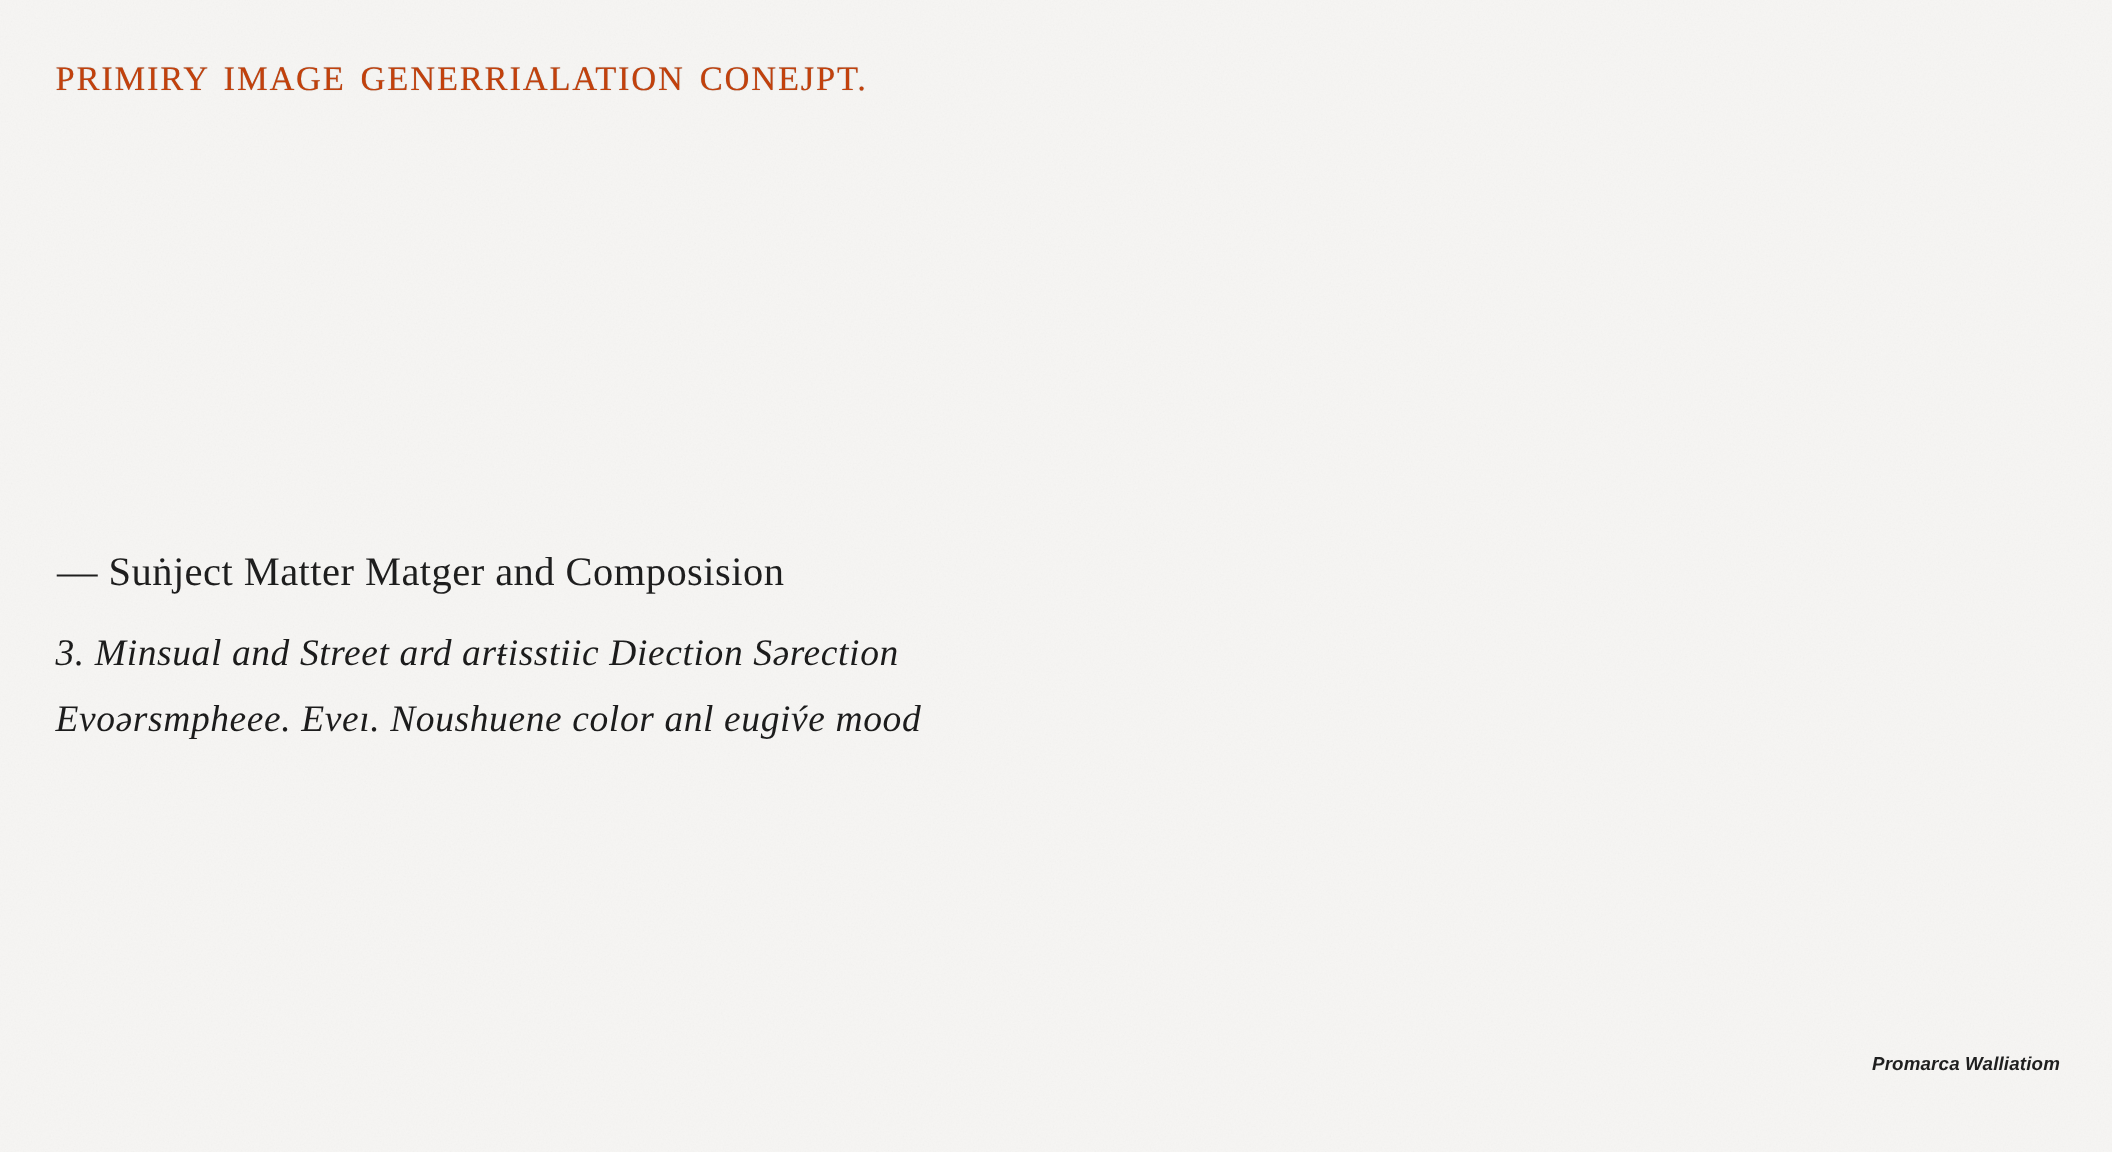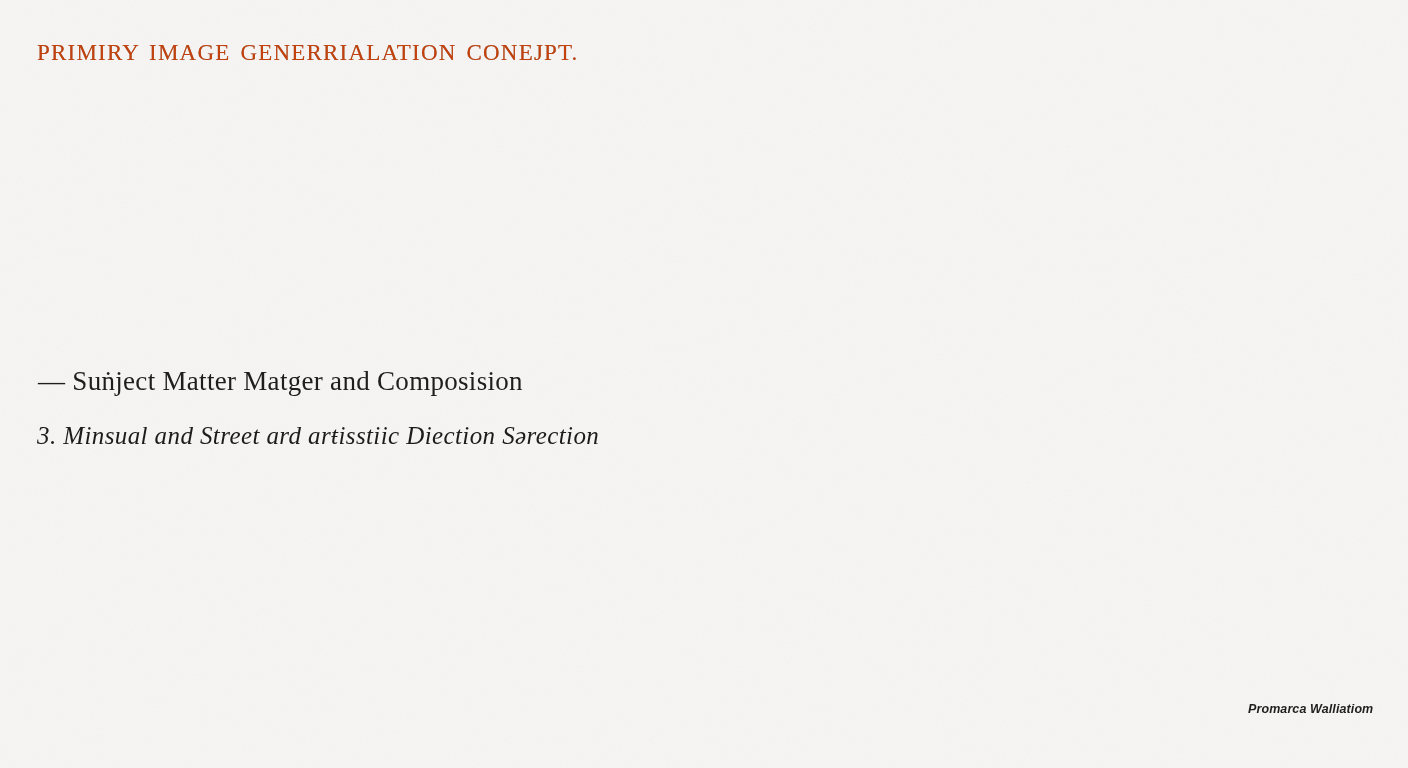--- a/index.html
+++ b/index.html
@@ -85,15 +85,16 @@
   </filter>
   <rect width="1408" height="768" filter="url(#grain)"></rect>
 </svg>
 
 <div class="page-title">PRIMIRY IMAGE GENERRIALATION CONEJPT.</div>
 
 <div class="section-heading">— Suṅject Matter  Matger and Composision</div>
 
 <div class="body-block">
   <div class="body-line body-line-1">3. Minsual and Street ard arŧisstiic Diection Sərection</div>
+  <div class="body-line body-line-2">Evoərsmpheee. Eveı. Noushuene color anl eugiv́e  mood</div>
 </div>
 
 <div class="footer-note">Promarca Walliatiom</div>
 
 </body></html>

